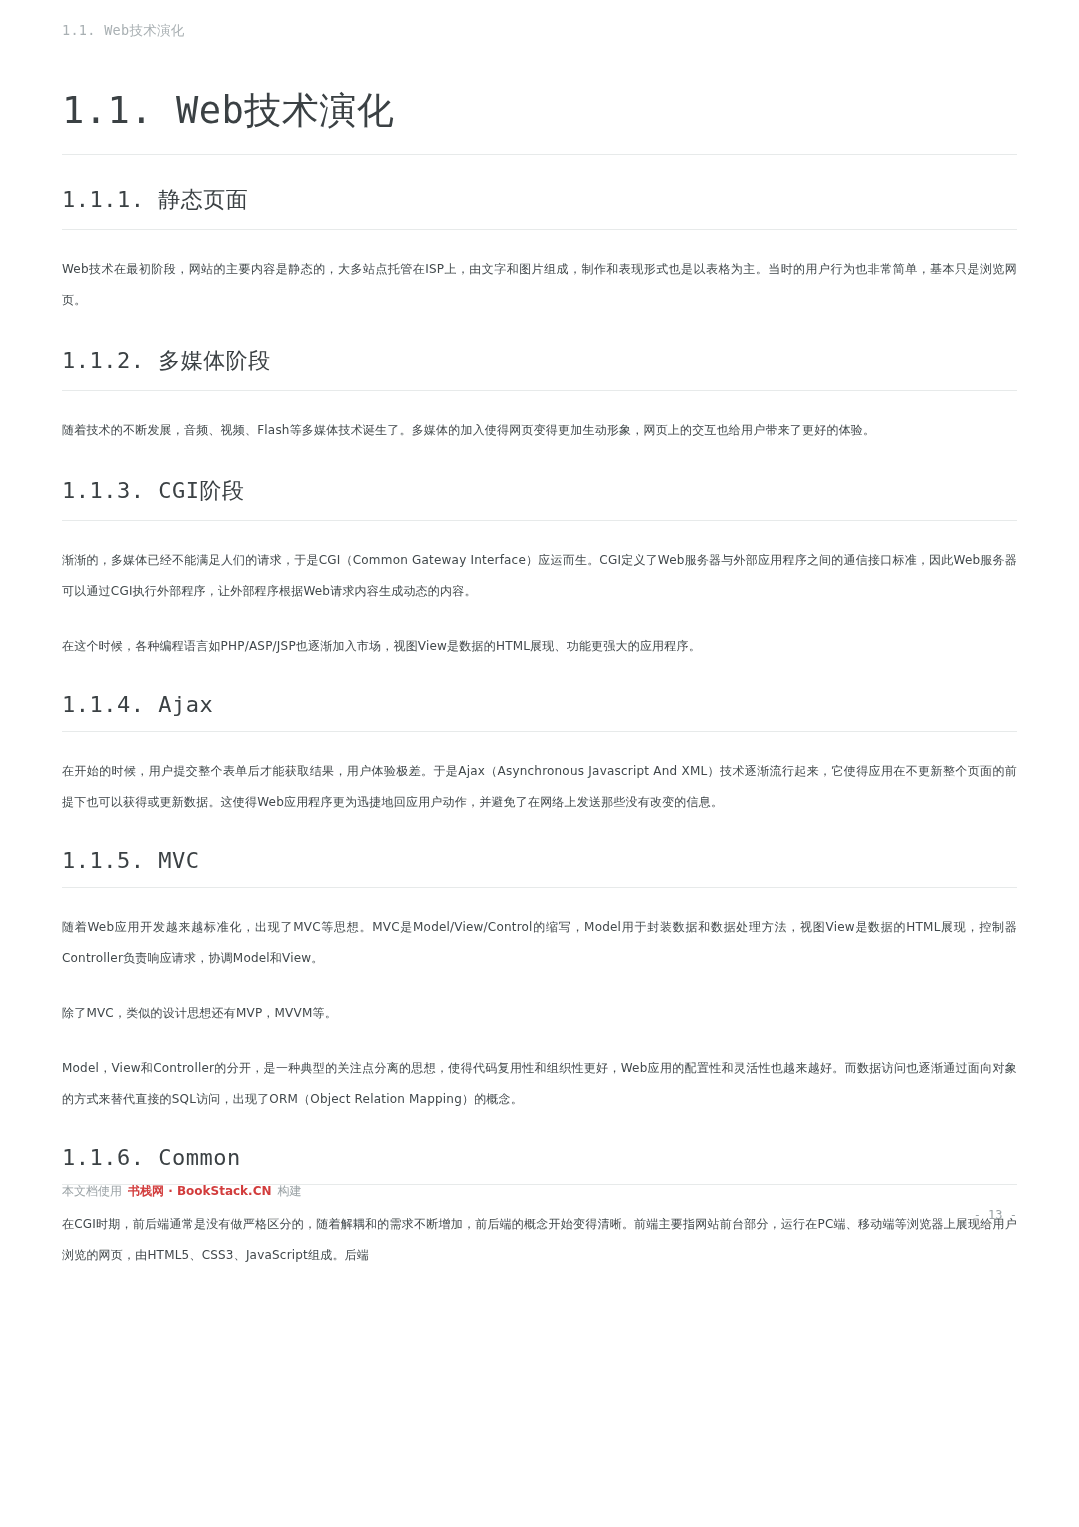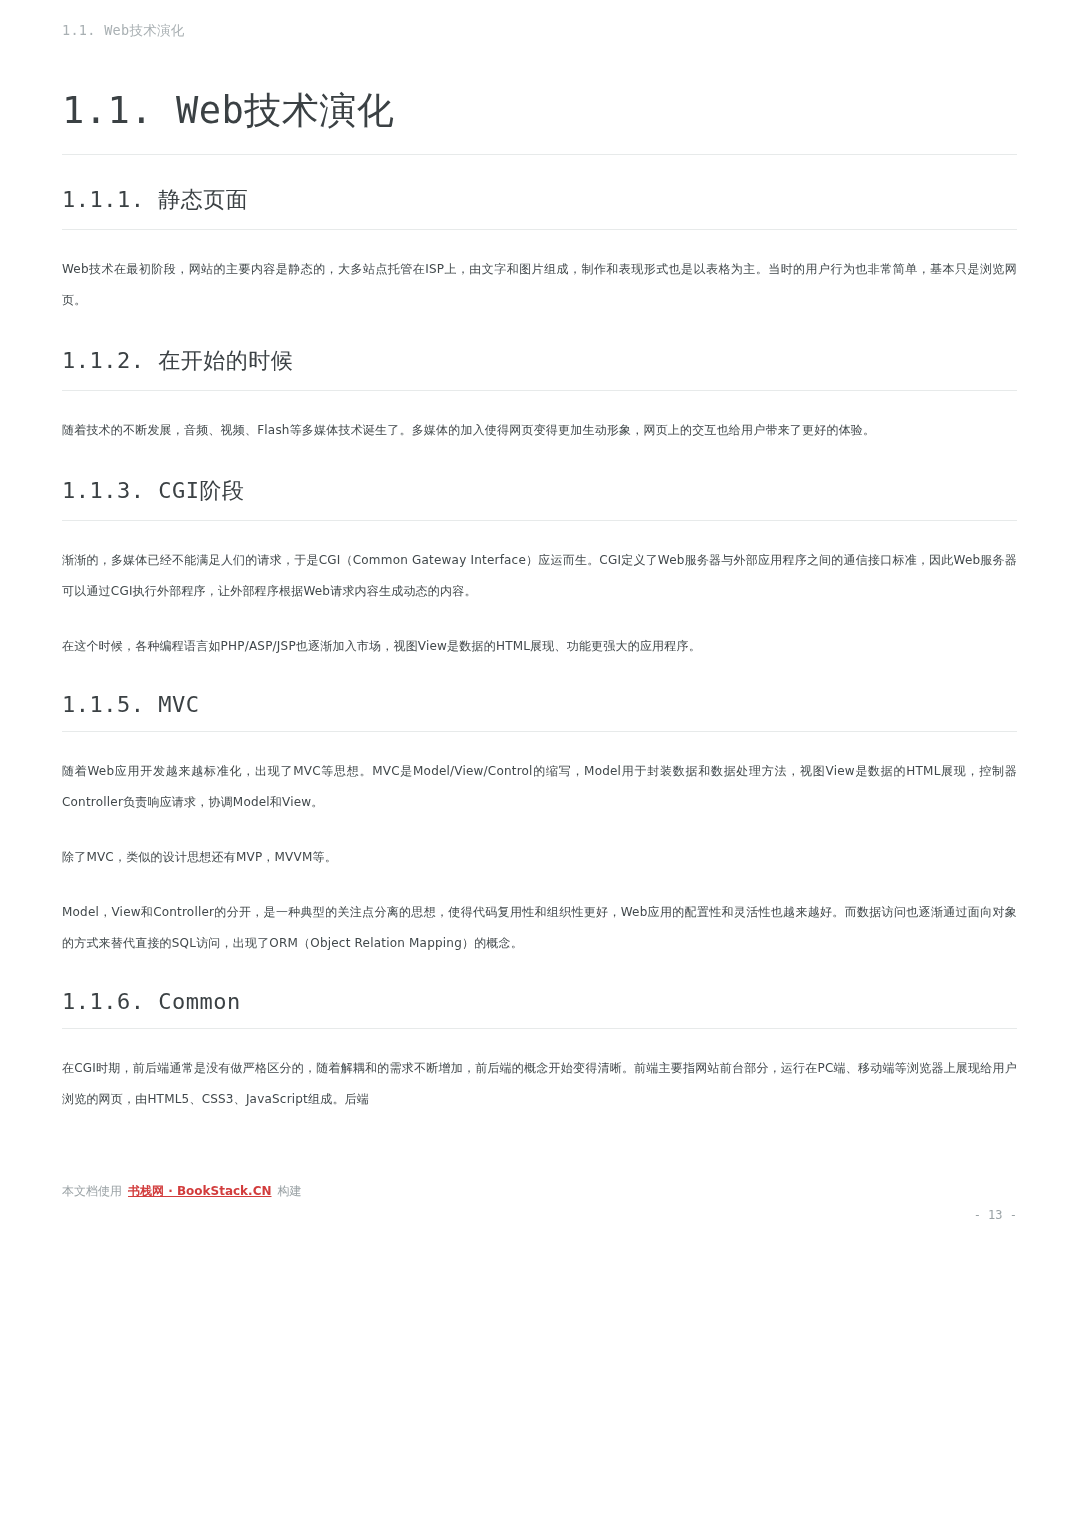--- a/index.html
+++ b/index.html
@@ -73,21 +73,20 @@
     color: #9aa2a5;
   }
   .footer .left {
     display: flex;
     align-items: baseline;
     gap: 6px;
   }
   .footer .brand {
     color: #d23c3c;
     font-weight: 700;
-    text-decoration: underline;
   }
   .footer .pageno {
     font-family: "DejaVu Sans Mono", "Liberation Mono", monospace;
     color: #9aa2a5;
     margin-top: 47px;
   }
   .sec-block { margin-top: 6px; }
 </style>
 </head>
 <body>
@@ -97,30 +96,34 @@
   <div class="running-head">1.1. Web技术演化</div>
 
   <h1 class="title mono">1.1.  Web技术演化</h1>
 
   <div class="sec-block">
     <h2 class="sec mono">1.1.1.  静态页面</h2>
     <p class="para">Web技术在最初阶段，网站的主要内容是静态的，大多站点托管在ISP上，由文字和图片组成，制作和表现形式也是以表格为主。当时的用户行为也非常简单，基本只是浏览网页。</p>
   </div>
 
   <div class="sec-block">
-    <h2 class="sec mono">1.1.2.  在开始的时候</h2>
+    <h2 class="sec mono">1.1.2.  多媒体阶段</h2>
     <p class="para">随着技术的不断发展，音频、视频、Flash等多媒体技术诞生了。多媒体的加入使得网页变得更加生动形象，网页上的交互也给用户带来了更好的体验。</p>
   </div>
 
   <div class="sec-block">
     <h2 class="sec mono">1.1.3.  CGI阶段</h2>
     <p class="para">渐渐的，多媒体已经不能满足人们的请求，于是CGI（Common Gateway Interface）应运而生。CGI定义了Web服务器与外部应用程序之间的通信接口标准，因此Web服务器可以通过CGI执行外部程序，让外部程序根据Web请求内容生成动态的内容。</p>
     <p class="para">在这个时候，各种编程语言如PHP/ASP/JSP也逐渐加入市场，视图View是数据的HTML展现、功能更强大的应用程序。</p>
   </div>
 
+  <div class="sec-block">
+    <h2 class="sec mono">1.1.4.  Ajax</h2>
+    <p class="para">在开始的时候，用户提交整个表单后才能获取结果，用户体验极差。于是Ajax（Asynchronous Javascript And XML）技术逐渐流行起来，它使得应用在不更新整个页面的前提下也可以获得或更新数据。这使得Web应用程序更为迅捷地回应用户动作，并避免了在网络上发送那些没有改变的信息。</p>
+  </div>
 
   <div class="sec-block">
     <h2 class="sec mono">1.1.5.  MVC</h2>
     <p class="para">随着Web应用开发越来越标准化，出现了MVC等思想。MVC是Model/View/Control的缩写，Model用于封装数据和数据处理方法，视图View是数据的HTML展现，控制器Controller负责响应请求，协调Model和View。</p>
     <p class="para">除了MVC，类似的设计思想还有MVP，MVVM等。</p>
     <p class="para">Model，View和Controller的分开，是一种典型的关注点分离的思想，使得代码复用性和组织性更好，Web应用的配置性和灵活性也越来越好。而数据访问也逐渐通过面向对象的方式来替代直接的SQL访问，出现了ORM（Object Relation Mapping）的概念。</p>
   </div>
 
   <div class="sec-block">
     <h2 class="sec mono">1.1.6.  Common</h2>

